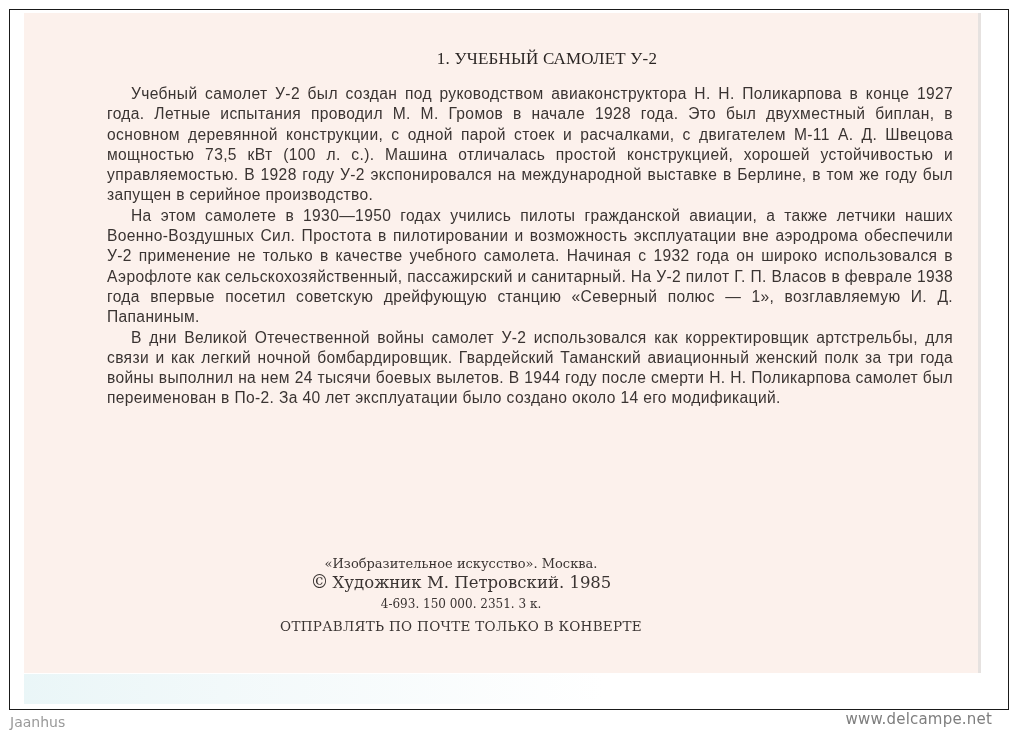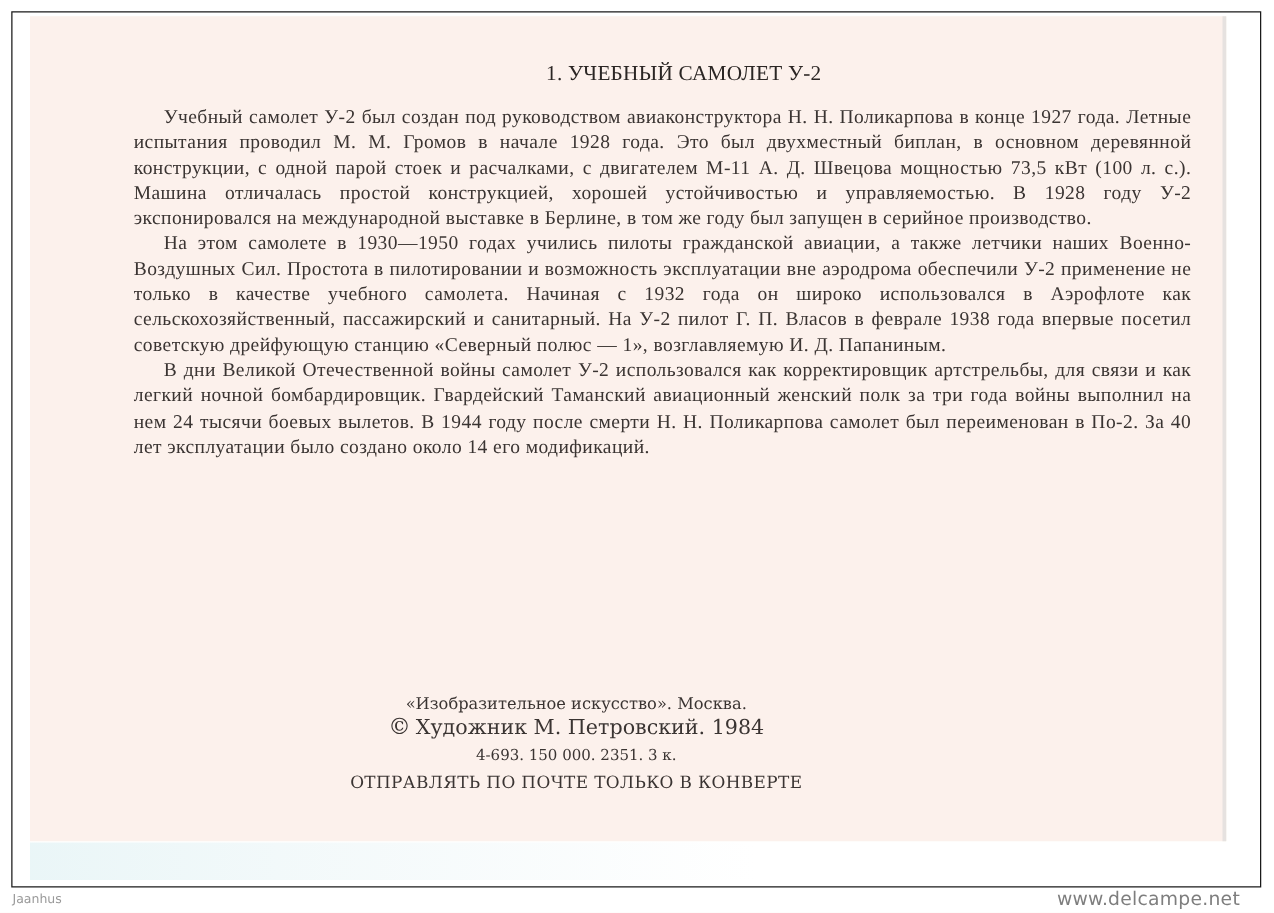--- a/index.html
+++ b/index.html
@@ -52,21 +52,21 @@
       font-size: 17px;
       color: #2b2624;
       letter-spacing: 0.2px;
       padding-left: 46px;
     }
     .body-text {
       position: absolute;
       left: 83px;
       top: 71px;
       width: 846px;
-      font-family: Liberation Serif, serif;
+      font-family: Liberation Sans, sans-serif;
       font-size: 15.6px;
       line-height: 20.3px;
       color: #3a3432;
       text-align: justify;
       text-align-last: left;
       letter-spacing: 0.35px;
     }
     .body-text p {
       margin: 0;
       text-indent: 24px;
@@ -107,21 +107,21 @@
       top: 605px;
       font-size: 13.5px;
       letter-spacing: 0.3px;
       left: -40px;
     }
     .footer-left {
       position: absolute;
       left: 10px;
       top: 714px;
       font-family: "DejaVu Sans", sans-serif;
-      font-size: 10px;
+      font-size: 14px;
       color: #9a9a9a;
     }
     .footer-right {
       position: absolute;
       right: 27px;
       top: 710px;
       font-family: "DejaVu Sans", sans-serif;
       font-size: 15px;
       color: #7e7e7e;
       letter-spacing: 0.2px;
@@ -134,21 +134,21 @@
   <div class="card">
     <div class="title">1. УЧЕБНЫЙ САМОЛЕТ У-2</div>
 
     <div class="body-text">
       <p>Учебный самолет У-2 был создан под руководством авиаконструктора Н. Н. Поликарпова в конце 1927 года. Летные испытания проводил М. М. Громов в начале 1928 года. Это был двухместный биплан, в основном деревянной конструкции, с одной парой стоек и расчалками, с двигателем М-11 А. Д. Швецова мощностью 73,5 кВт (100 л. с.). Машина отличалась простой конструкцией, хорошей устойчивостью и управляемостью. В 1928 году У-2 экспонировался на международной выставке в Берлине, в том же году был запущен в серийное производство.</p>
       <p>На этом самолете в 1930—1950 годах учились пилоты гражданской авиации, а также летчики наших Военно-Воздушных Сил. Простота в пилотировании и возможность эксплуатации вне аэродрома обеспечили У-2 применение не только в качестве учебного самолета. Начиная с 1932 года он широко использовался в Аэрофлоте как сельскохозяйственный, пассажирский и санитарный. На У-2 пилот Г. П. Власов в феврале 1938 года впервые посетил советскую дрейфующую станцию «Северный полюс — 1», возглавляемую И. Д. Папаниным.</p>
       <p>В дни Великой Отечественной войны самолет У-2 использовался как корректировщик артстрельбы, для связи и как легкий ночной бомбардировщик. Гвардейский Таманский авиационный женский полк за три года войны выполнил на нем 24 тысячи боевых вылетов. В 1944 году после смерти Н. Н. Поликарпова самолет был переименован в По-2. За 40 лет эксплуатации было создано около 14 его модификаций.</p>
     </div>
 
     <div class="imprint publisher">«Изобразительное искусство». Москва.</div>
-    <div class="imprint copyright"><span class="c-mark">©</span><span>Художник М. Петровский. 1984</span></div>
+    <div class="imprint copyright"><span class="c-mark">©</span><span>Художник М. Петровский. 1985</span></div>
     <div class="imprint code">4-693. 150 000. 2351. 3 к.</div>
     <div class="imprint notice">ОТПРАВЛЯТЬ ПО ПОЧТЕ ТОЛЬКО В КОНВЕРТЕ</div>
   </div>
   <div class="card-strip"></div>
 </div>
 
 <div class="footer-left">Jaanhus</div>
 <div class="footer-right">www.delcampe.net</div>
 
 </body></html>

